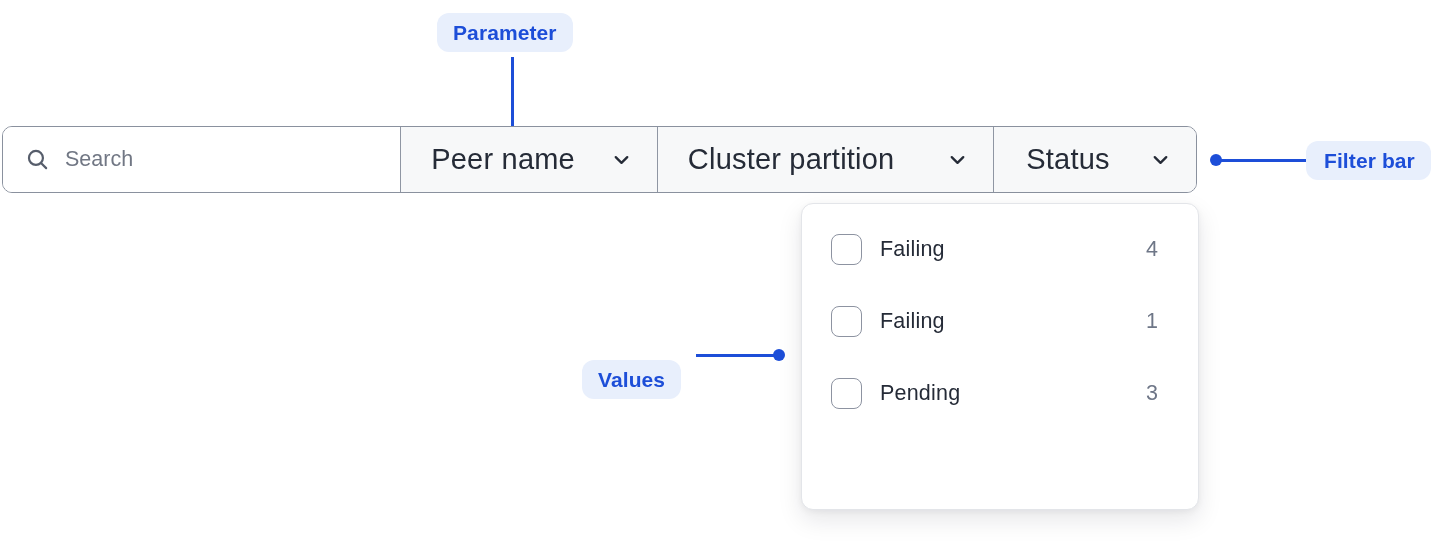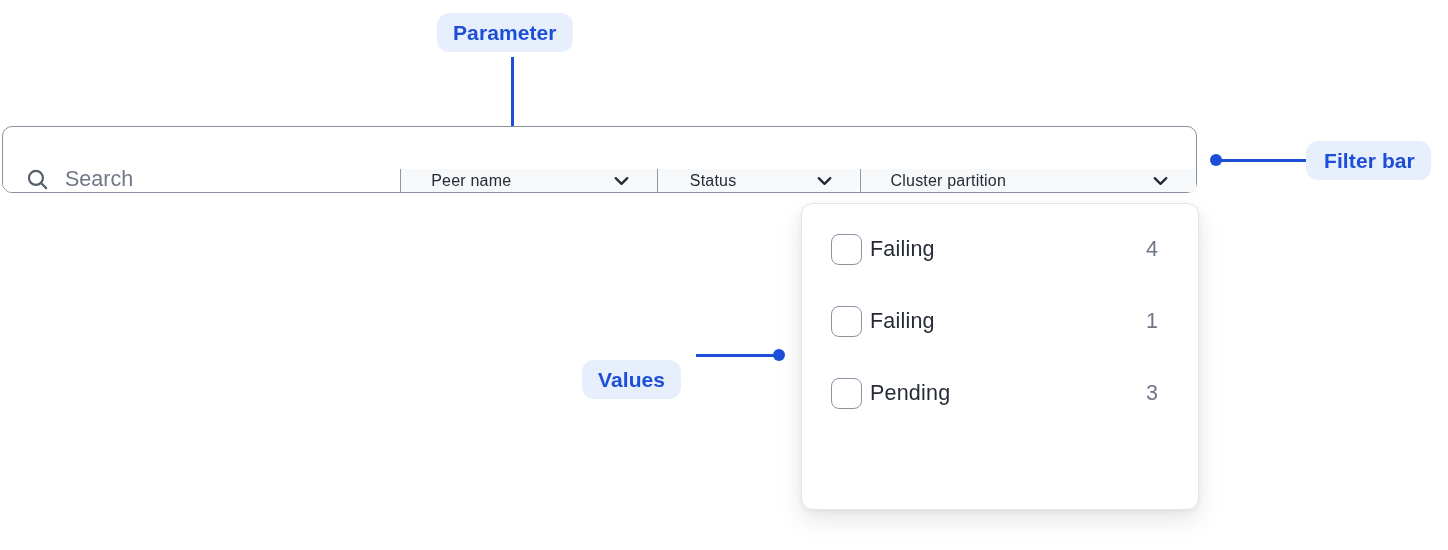--- a/index.html
+++ b/index.html
@@ -48,21 +48,20 @@
 
   
   .filter-bar {
     position: absolute;
     left: 2px; top: 126px;
     width: 1195px; height: 67px;
     display: flex;
     background: #ffffff;
     border: 1.5px solid #8A919E;
     border-radius: 10px;
-    align-items: flex-end;
   }
   .search-section {
     display: flex;
     align-items: center;
     width: 398px;
     padding-left: 22px;
     gap: 15px;
     background: #ffffff;
     border-radius: 9px 0 0 9px;
   }
@@ -85,21 +84,21 @@
     justify-content: space-between;
     background: #F7F8F9;
     border-left: 1.5px solid #8F96A3;
     padding: 0 24px 0 30px;
     cursor: pointer;
   }
   .dd-peer    { width: 257px; }
   .dd-cluster { width: 337px; }
   .dd-status  { width: 203px; border-radius: 0 9px 9px 0; padding-left: 32px; }
   .dd-label {
-    font-size: 16px;
+    font-size: 29px;
     color: #252B37;
     letter-spacing: 0.2px;
     white-space: nowrap;
   }
   .chevron { flex: 0 0 auto; margin-left: 14px; }
 
   
   .values-panel {
     position: absolute;
     left: 801px; top: 203px;
@@ -110,21 +109,21 @@
     box-shadow: 0 10px 24px rgba(16, 24, 40, 0.10), 0 2px 6px rgba(16, 24, 40, 0.05);
     padding: 9px 0;
     display: flex;
     flex-direction: column;
   }
   .value-row {
     height: 72px;
     display: flex;
     align-items: center;
     padding: 0 40px 0 29px;
-    gap: 8px;
+    gap: 18px;
     cursor: pointer;
   }
   .value-checkbox {
     appearance: none;
     -webkit-appearance: none;
     width: 31px; height: 31px;
     border: 1.5px solid #8D93A1;
     border-radius: 8px;
     background: #ffffff;
     cursor: pointer;
@@ -166,34 +165,34 @@
     <input class="search-input" type="text" placeholder="Search" style="">
   </div>
 
   <div class="dd-section dd-peer">
     <span class="dd-label">Peer name</span>
     <svg class="chevron" width="23" height="23" viewBox="0 0 24 24" fill="none" stroke="#252B37" stroke-width="2.4" stroke-linecap="round" stroke-linejoin="round">
       <polyline points="6,9.5 12,15.5 18,9.5"></polyline>
     </svg>
   </div>
 
+  <div class="dd-section dd-cluster">
+    <span class="dd-label">Cluster partition</span>
+    <svg class="chevron" width="23" height="23" viewBox="0 0 24 24" fill="none" stroke="#252B37" stroke-width="2.4" stroke-linecap="round" stroke-linejoin="round">
+      <polyline points="6,9.5 12,15.5 18,9.5"></polyline>
+    </svg>
+  </div>
+
   <div class="dd-section dd-status">
     <span class="dd-label">Status</span>
     <svg class="chevron" width="23" height="23" viewBox="0 0 24 24" fill="none" stroke="#252B37" stroke-width="2.4" stroke-linecap="round" stroke-linejoin="round">
       <polyline points="6,9.5 12,15.5 18,9.5"></polyline>
     </svg>
   </div>
 
-  <div class="dd-section dd-cluster">
-    <span class="dd-label">Cluster partition</span>
-    <svg class="chevron" width="23" height="23" viewBox="0 0 24 24" fill="none" stroke="#252B37" stroke-width="2.4" stroke-linecap="round" stroke-linejoin="round">
-      <polyline points="6,9.5 12,15.5 18,9.5"></polyline>
-    </svg>
-  </div>
-
 </div>
 
 <div class="values-panel">
 
   <div class="value-row">
     <input type="checkbox" class="value-checkbox" style="">
     <span class="value-label">Failing</span>
     <span class="value-count">4</span>
   </div>
 

